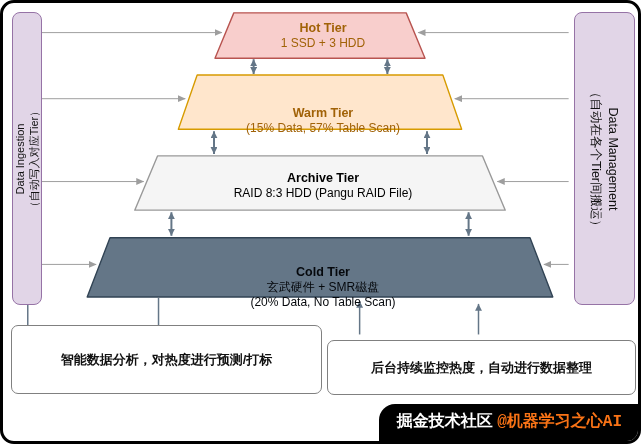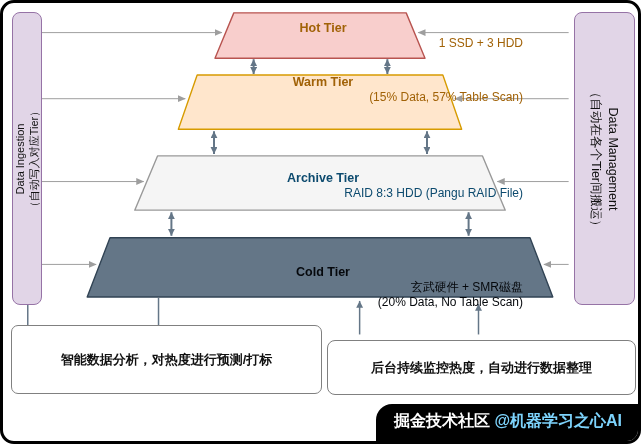--- a/index.html
+++ b/index.html
@@ -23,25 +23,25 @@
   .tier-label {
     position: absolute;
     left: 120px; width: 400px;
     display: flex; flex-direction: column;
     justify-content: center;
     text-align: center;
     color: #a16207;
     pointer-events: none;
   }
   .tier-label.hot     { top: 10px;  height: 46px; }
-  .tier-label.warm    { top: 59px;  height: 55px; }
-  .tier-label.archive { top: 155px; height: 55px; color: #0c4a6e; }
+  .tier-label.warm    { top: 90px;  height: 55px; }
+  .tier-label.archive { top: 155px; height: 55px; color: #000000; }
   .tier-label.cold    { top: 254px; height: 60px; color: #05080c; }
   .tier-title { font-size: 12.5px; font-weight: bold; line-height: 15px; }
-  .tier-line  { font-size: 12px; line-height: 15px; text-align: right; }
+  .tier-line  { font-size: 12px; line-height: 15px; }
   .side-box {
     position: absolute;
     background: #E1D5E7;
     border: 1px solid #9673A6;
     border-radius: 8px;
     display: flex; align-items: center; justify-content: center;
     color: #111111;
   }
   .side-box.left  { left: 9px;  top: 9px; width: 30px; height: 293px; }
   .side-box.right { left: 571px; top: 9px; width: 61px; height: 293px; }
@@ -51,30 +51,30 @@
   .bottom-box {
     position: absolute;
     background: #ffffff;
     border: 1px solid #808080;
     border-radius: 7px;
     display: flex; align-items: center; justify-content: center;
     font-size: 13px; font-weight: 600; color: #111111;
     text-align: center;
   }
   .bottom-box.analysis { left: 8px;   top: 322px; width: 311px; height: 69px; }
-  .bottom-box.monitor  { left: 324px; top: 337px; width: 309px; height: 55px; border-radius: 8px; }
+  .bottom-box.monitor  { left: 324px; top: 337px; width: 309px; height: 55px; }
   .watermark {
     position: absolute; right: 0; bottom: 0;
     background: #000000;
     border-radius: 16px 0 0 0;
     padding: 7px 16px 9px 18px;
     font-size: 16px; font-weight: bold; color: #ffffff;
     white-space: nowrap;
   }
-  .watermark .accent { color: #7dd3fc; }
+  .watermark .accent { color: #f97316; font-family: Liberation Mono, monospace; }
 </style>
 </head>
 <body>
 
 <div class="canvas">
 
   <svg class="shapes" viewBox="0 0 641 444" preserveAspectRatio="none">
     <defs>
       <marker id="ah-gray" markerUnits="userSpaceOnUse" markerWidth="9" markerHeight="8" refX="7.5" refY="3.5" orient="auto-start-reverse">
         <path d="M0,0 L8,3.5 L0,7 Z" fill="#9e9e9e"></path>

